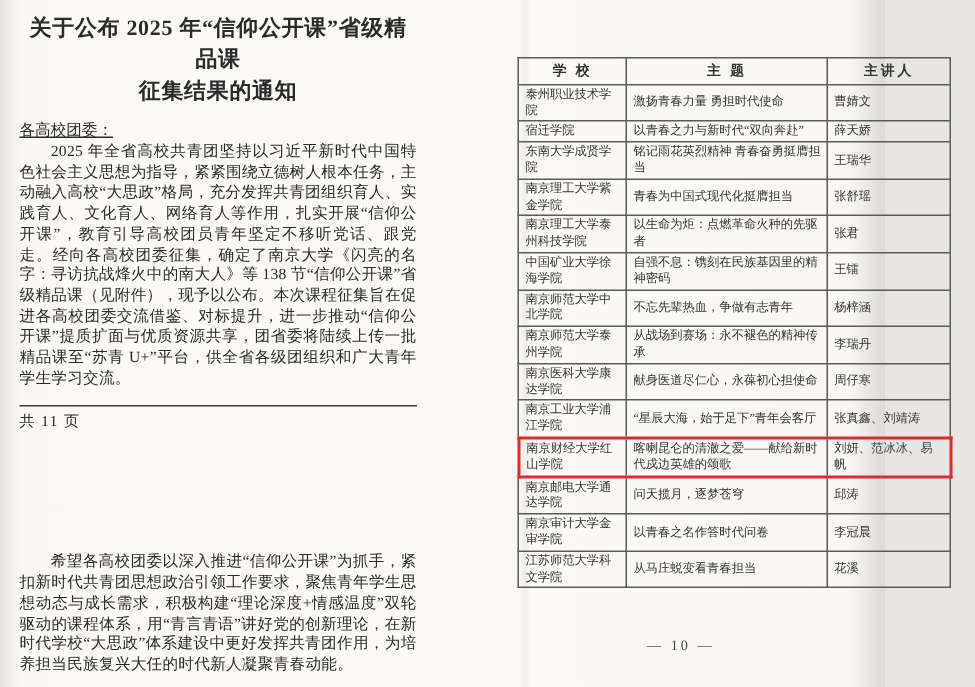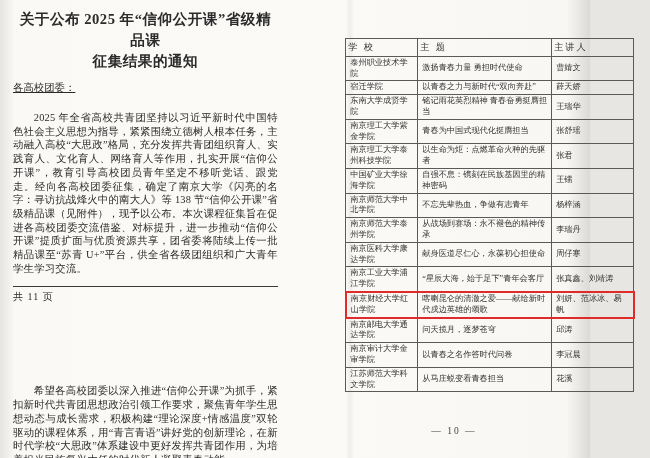--- a/index.html
+++ b/index.html
@@ -42,21 +42,21 @@
     line-height: 14px;
     text-decoration: underline;
   }
   .body-para {
     font-size: 10.4px;
     line-height: 13.7px;
     text-align: justify;
     text-indent: 2em;
     letter-spacing: 0.2px;
   }
-  .para-1 { margin-top: 16px; }
+  .para-1 { margin-top: 0; }
   .divider {
     margin-top: 11px;
     border-top: 1.6px solid #3a3a3a;
   }
   .page-count {
     text-align: left;
     font-size: 10px;
     padding: 3px 6px 0 0;
     letter-spacing: 1px;
   }
@@ -85,22 +85,22 @@
     color: #333;
   }
   .course-table th, .course-table td {
     border: 1px solid #5a5a5a;
     padding: 1px 4px;
     vertical-align: middle;
     word-break: break-all;
   }
   .course-table th {
     font-size: 9.2px;
-    font-weight: normal;
-    text-align: left;
+    font-weight: bold;
+    text-align: center;
     letter-spacing: 2px;
     padding: 3px 2px;
   }
   .col-school  { width: 25%; }
   .col-topic   { width: 46.5%; }
   .col-speaker { width: 28.5%; }
   tr.highlight td {
     border-top: 2.5px solid var(--hl);
     border-bottom: 2.5px solid var(--hl);
   }

